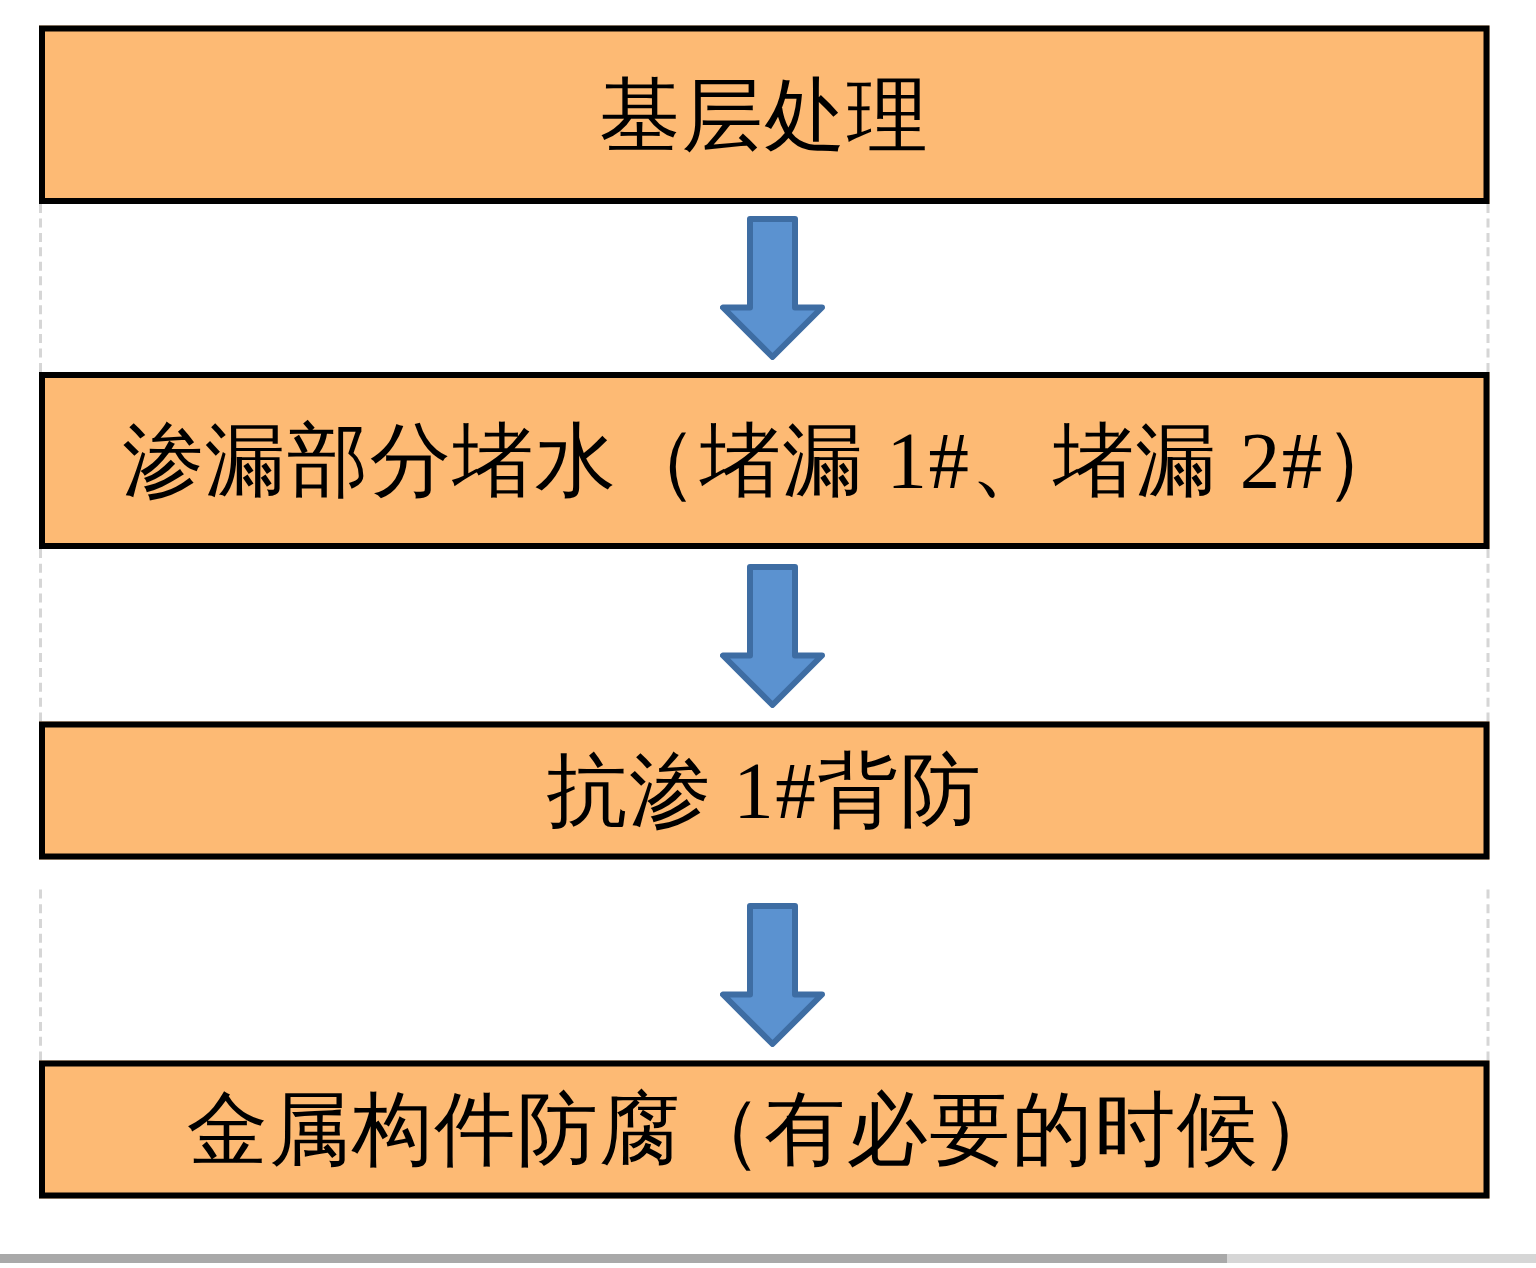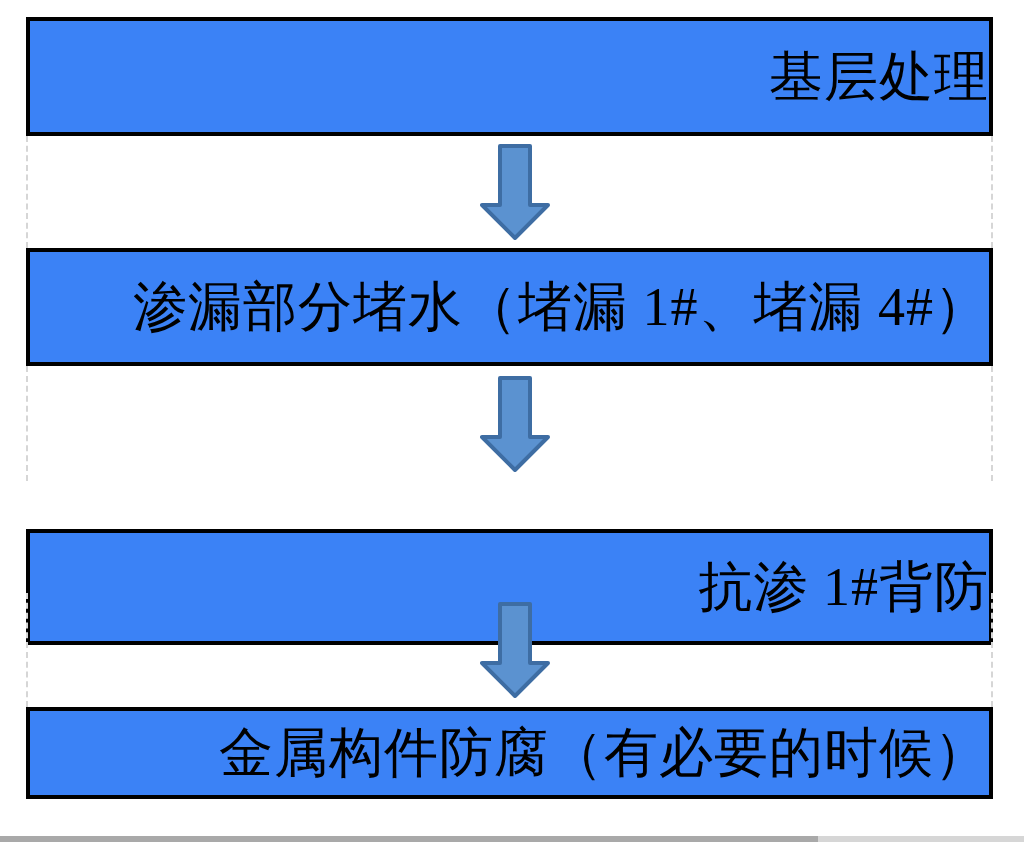--- a/index.html
+++ b/index.html
@@ -14,24 +14,24 @@
     background: #ffffff;
     overflow: hidden;
     font-family: "Liberation Serif", "DejaVu Serif", serif;
   }
   .step-box {
     position: absolute;
     left: 26px;
     width: 967px;
     box-sizing: border-box;
     border: 4px solid #000000;
-    background: #3b82f6;
+    background: #fdba74;
     display: flex;
     align-items: center;
-    justify-content: flex-end;
+    justify-content: center;
   }
   .step-label {
     font-size: 54px;
     color: #000000;
     letter-spacing: 1px;
     white-space: nowrap;
     line-height: 1;
   }
   .gap-row {
     position: absolute;
@@ -46,21 +46,21 @@
   }
   .arrow-wrap {
     margin-left: 10px;
     width: 70px;
     height: 96px;
   }
   #box1 { top: 17px;  height: 119px; }
   #gap1 { top: 136px; height: 112px; }
   #box2 { top: 248px; height: 118px; }
   #gap2 { top: 366px; height: 115px; }
-  #box3 { top: 481px; height: 116px; margin-top: 48px; }
+  #box3 { top: 481px; height: 92px; }
   #gap3 { top: 593px; height: 114px; }
   #box4 { top: 707px; height: 92px; }
   .scrollbar {
     position: absolute;
     left: 0;
     top: 836px;
     width: 1024px;
     height: 6px;
     background: #d6d6d6;
   }
@@ -82,21 +82,21 @@
     <span class="step-label">基层处理</span>
   </div>
 
   <div class="gap-row" id="gap1">
     <svg class="arrow-wrap" viewBox="0 0 70 96">
       <polygon points="20,2 50,2 50,61 68,61 35,94 2,61 20,61" fill="#5b92d0" stroke="#3e6da3" stroke-width="4" stroke-linejoin="round"></polygon>
     </svg>
   </div>
 
   <div class="step-box" id="box2">
-    <span class="step-label">渗漏部分堵水（堵漏 1#、堵漏 4#）</span>
+    <span class="step-label">渗漏部分堵水（堵漏 1#、堵漏 2#）</span>
   </div>
 
   <div class="gap-row" id="gap2">
     <svg class="arrow-wrap" viewBox="0 0 70 96">
       <polygon points="20,2 50,2 50,61 68,61 35,94 2,61 20,61" fill="#5b92d0" stroke="#3e6da3" stroke-width="4" stroke-linejoin="round"></polygon>
     </svg>
   </div>
 
   <div class="step-box" id="box3">
     <span class="step-label">抗渗 1#背防</span>

